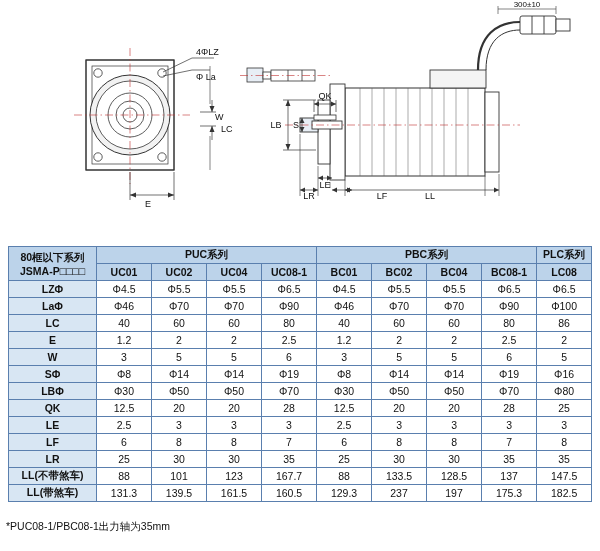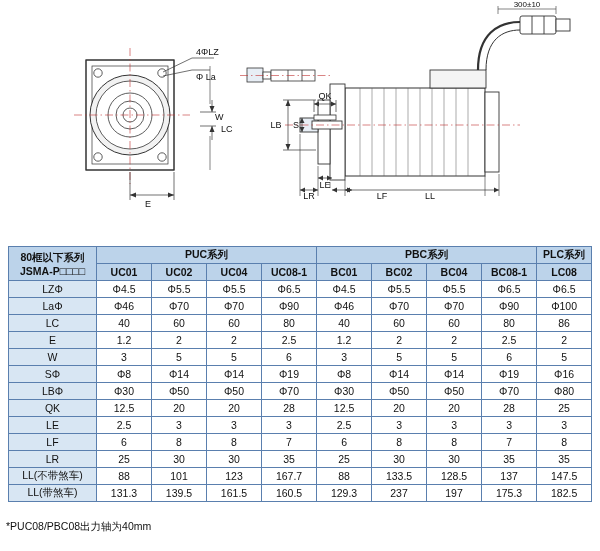--- a/index.html
+++ b/index.html
@@ -21,21 +21,21 @@
     text-align:center;
     vertical-align:middle;
     height:17px;
     padding:0;
     font-size:10.5px;
     font-weight:normal;
     color:#111;
     background:#ffffff;
   }
   table.spec tr.hdr td { background:#bcd3ea; font-weight:bold; font-size:10.5px;margin-top:16px; }
-  table.spec td.rowlab { background:#d8e6f3; font-weight:normal; }
+  table.spec td.rowlab { background:#d8e6f3; font-weight:bold; }
   table.spec td.corner { background:#bcd3ea; font-weight:bold; text-align:center; }
   .col0 { width:88px; }
   .notes { position:absolute; left:6px; top:519px; font-size:10.5px; line-height:14px; color:#111; }
   .notes div { white-space:nowrap; }
   svg text { font-family:"Liberation Sans", sans-serif; }
 </style>
 </head>
 <body>
 
 <div id="diagram">
@@ -408,14 +408,14 @@
           <td>237</td>
           <td>197</td>
           <td>175.3</td>
           <td>182.5</td>
         </tr>
       </tbody>
   </table>
 </div>
 
 <div class="notes">
-  <div>*PUC08/PBC08出力轴为40mm</div>
+  <div>*PUC08-1/PBC08-1出力轴为35mm</div>
 </div>
 
 </body></html>

